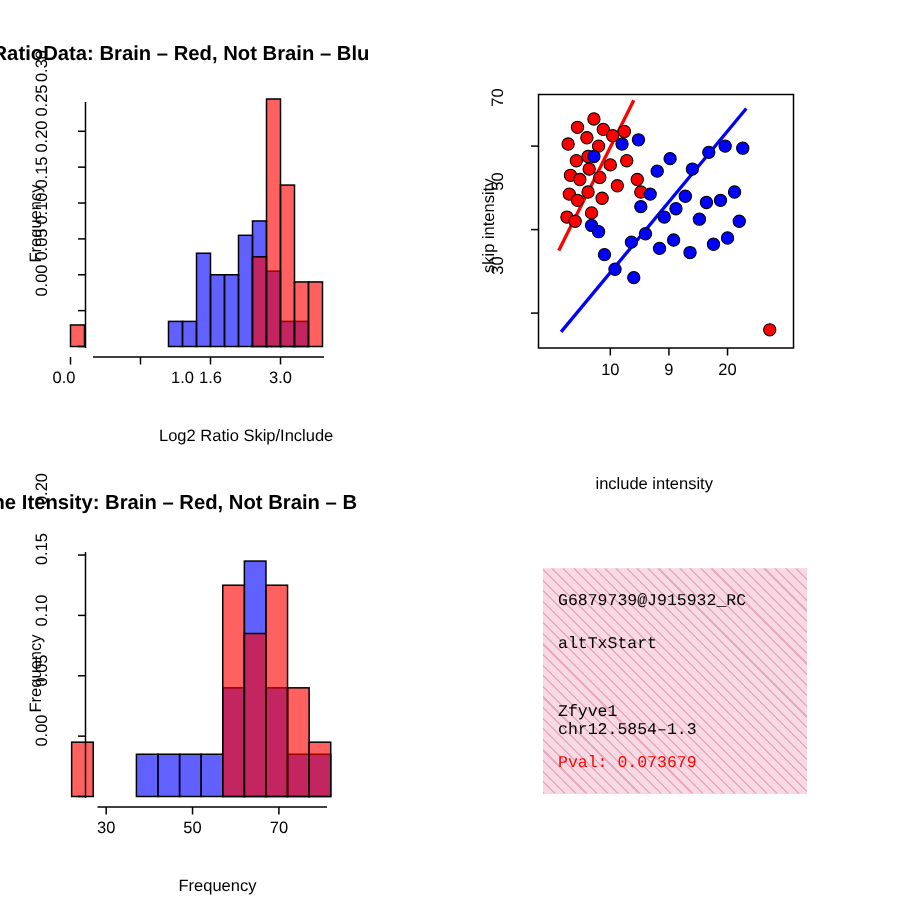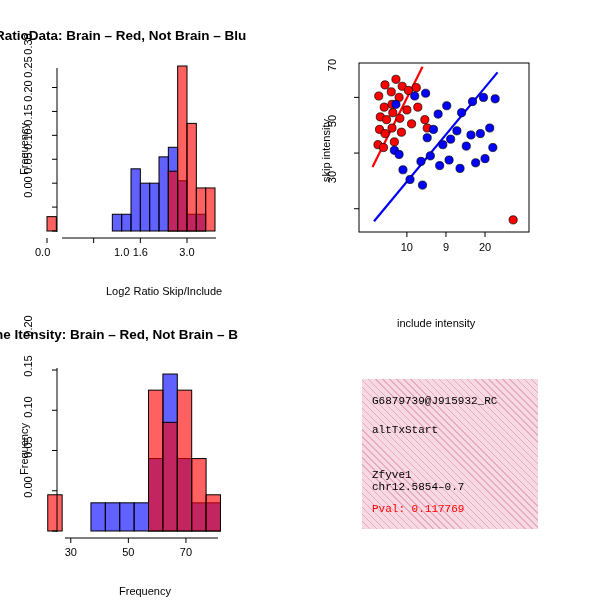--- a/index.html
+++ b/index.html
@@ -223,16 +223,16 @@
       <div class="tick-label" style="position: absolute; left: 118.364px; top: 246px; width: 20px; text-align: center;">50</div>
       <div class="tick-label" style="position: absolute; left: 175.939px; top: 246px; width: 20px; text-align: center;">70</div>
     </div>
 </div>
 
 <div class="panel" style="left:300px;top:300px;width:300px;height:300px;">
   <div class="infobox" id="infobox" style="left: 62px; top: 79px; width: 176px; height: 150px; background: repeating-linear-gradient(45deg, rgb(232, 170, 191) 0px, rgb(232, 170, 191) 1px, rgb(247, 217, 227) 1px, rgb(247, 217, 227) 5px), repeating-linear-gradient(-45deg, rgb(232, 170, 191) 0px, rgb(232, 170, 191) 1px, rgb(247, 217, 227) 1px, rgb(247, 217, 227) 5px) rgb(247, 217, 227);">
     <div class="info-line" style="position:absolute;left:10px;top:16px;">G6879739@J915932_RC</div>
     <div class="info-line" style="position:absolute;left:10px;top:45px;">altTxStart</div>
     <div class="info-line" style="position:absolute;left:10px;top:74px;margin-top:16px;">Zfyve1</div>
-    <div class="info-line" style="position:absolute;left:10px;top:102px;">chr12.5854–0.7</div>
-    <div class="info-line info-pval" style="position:absolute;left:10px;top:124px;">Pval: 0.117769</div>
+    <div class="info-line" style="position:absolute;left:10px;top:102px;">chr12.5854–1.3</div>
+    <div class="info-line info-pval" style="position:absolute;left:10px;top:124px;">Pval: 0.073679</div>
   </div>
 </div>
 
 </body></html>

